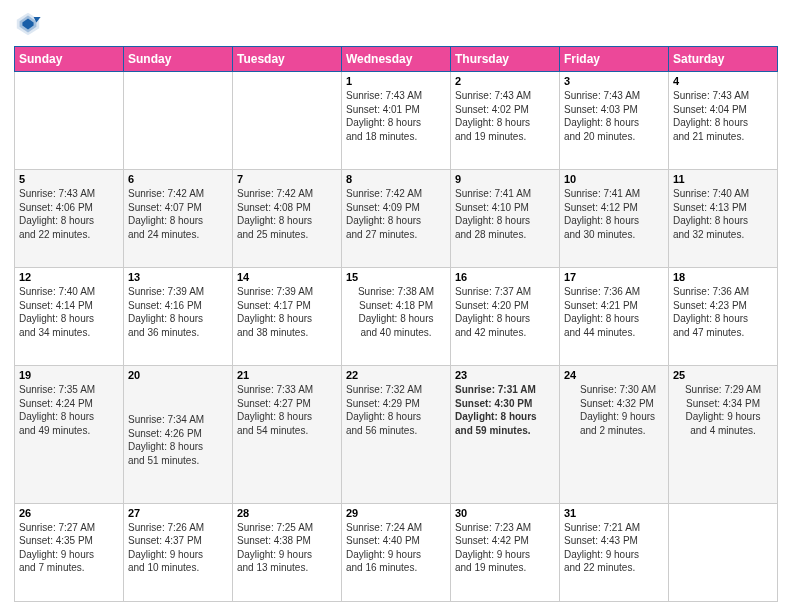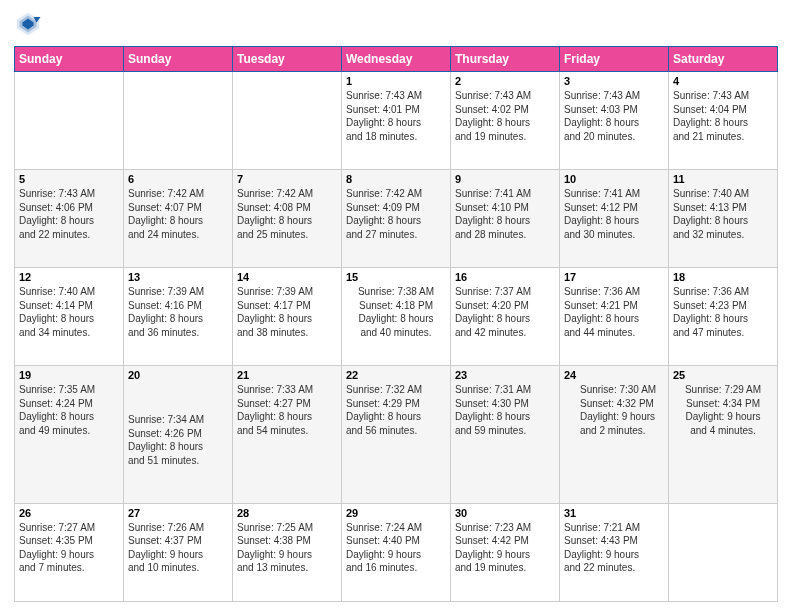--- a/index.html
+++ b/index.html
@@ -289,21 +289,21 @@
           </td>
           <td>
             <div class="day-number">22</div>
             <div class="day-info" style="white-space: pre-line;">Sunrise: 7:32 AM
 Sunset: 4:29 PM
 Daylight: 8 hours
 and 56 minutes.</div>
           </td>
           <td>
             <div class="day-number">23</div>
-            <div class="day-info" style="white-space: pre-line;">Sunrise: 7:31 AM
+            <div class="day-info" style="white-space: pre-line; font-weight: bold;">Sunrise: 7:31 AM
 Sunset: 4:30 PM
 Daylight: 8 hours
 and 59 minutes.</div>
           </td>
           <td>
             <div class="day-number">24</div>
             <div class="day-info" style="white-space: pre-line; margin-left: 16px;">Sunrise: 7:30 AM
 Sunset: 4:32 PM
 Daylight: 9 hours
 and 2 minutes.</div>

